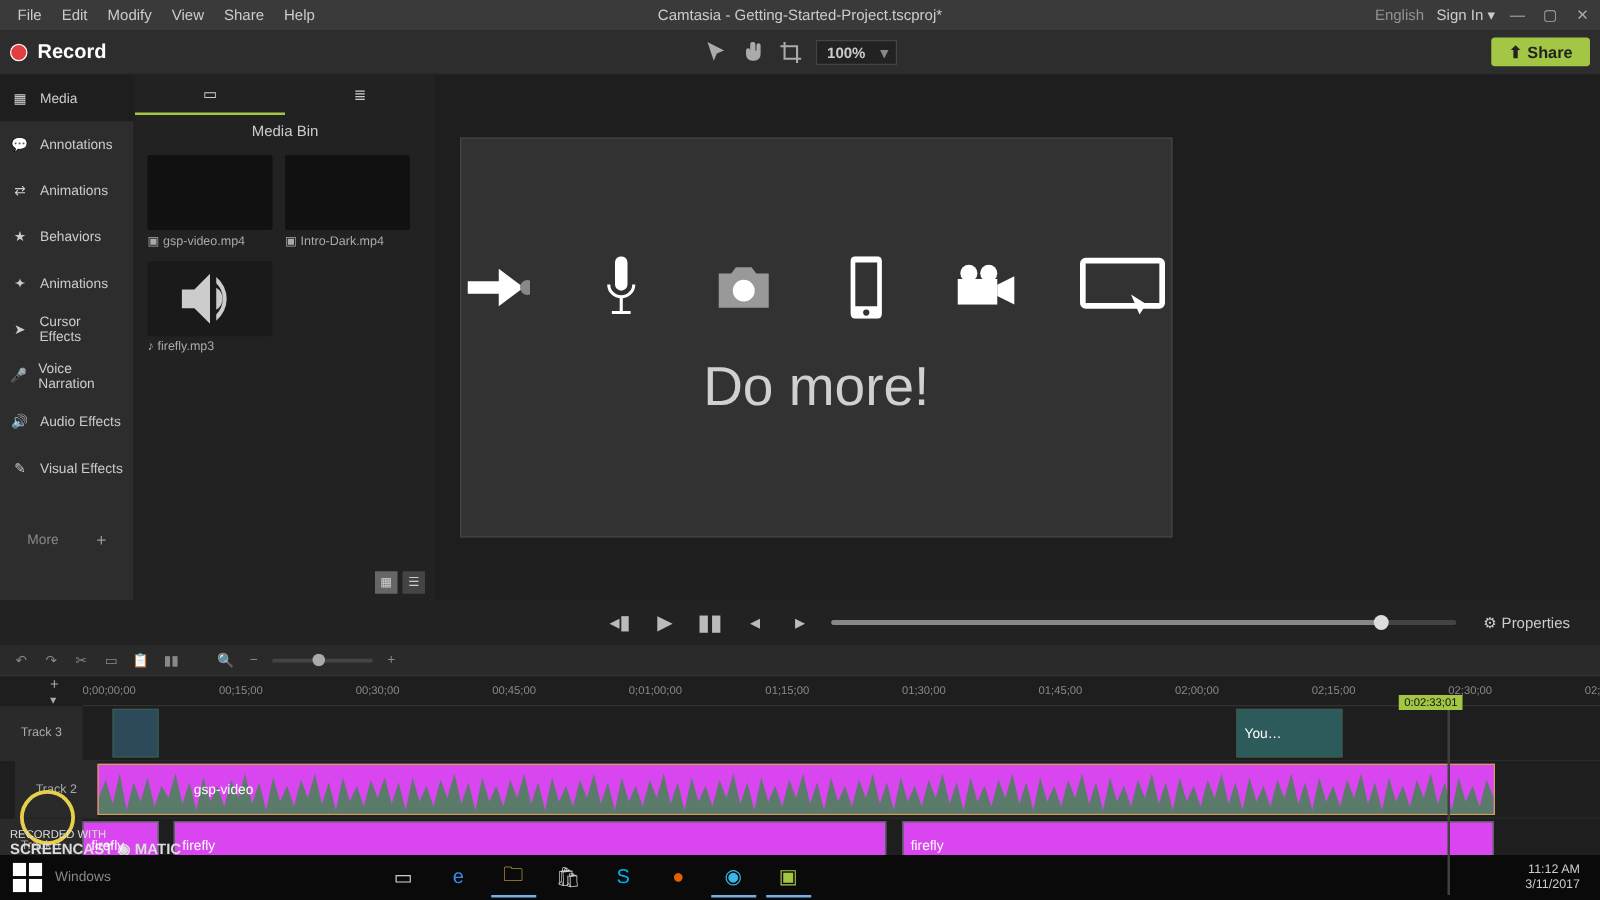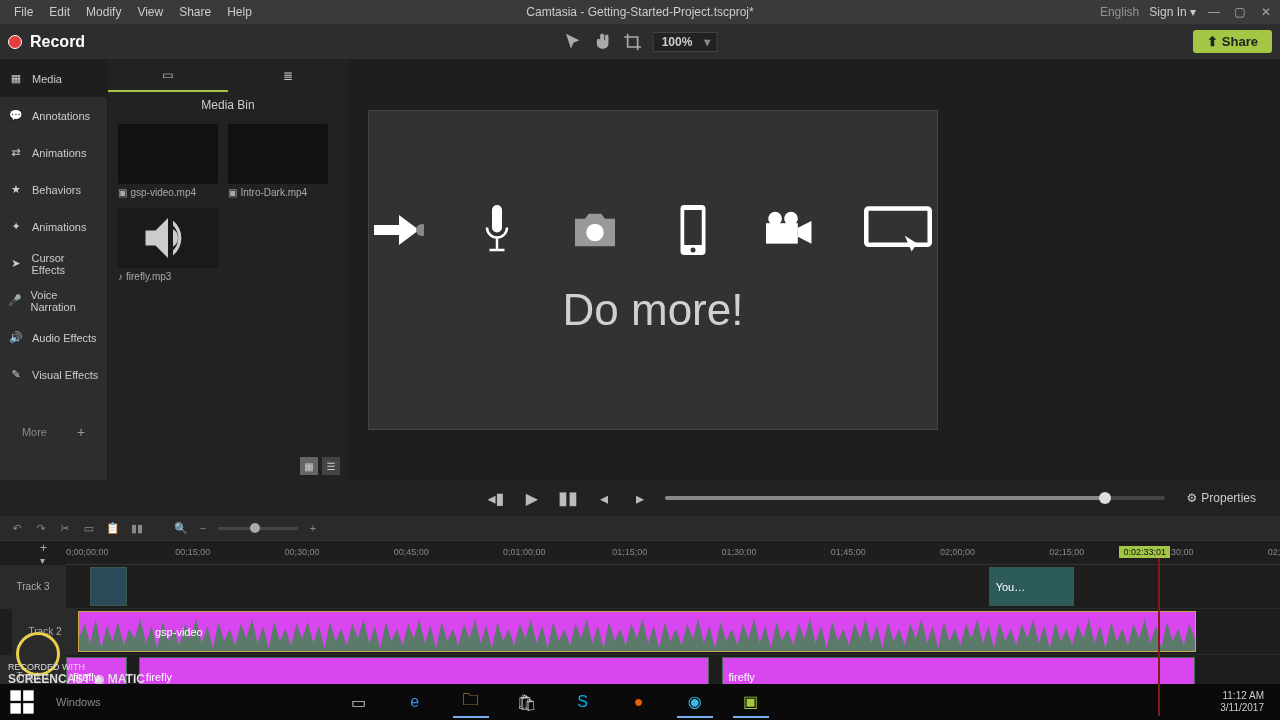--- a/index.html
+++ b/index.html
@@ -67,37 +67,37 @@
 .tlt-icn{ width:14px; height:14px; color:#888; display:flex; align-items:center; justify-content:center; font-size:11px;}
 .tl-zoom{ display:flex; align-items:center; gap:8px; margin-left:20px;}
 .tl-zoom-track{ width:80px; height:3px; background:#444; position:relative;}
 .tl-zoom-dot{ position:absolute; width:10px; height:10px; background:#aaa; border-radius:50%; top:-4px;}
 
 
 .timeline{ background:#1e1e1e; height:176px; position:relative; border-top:1px solid #333;}
 .tl-left-ctrl{ position:absolute; left:6px; top:0; width:50px; height:24px; display:flex; flex-direction:column; justify-content:center; gap:0px;}
 .tl-ruler{ height:24px; position:relative; margin-left:66px; border-bottom:1px solid #333;}
 .tl-tick{ position:absolute; font-size:9px; color:#888; top:6px;}
-.playhead{ position:absolute; top:6px; bottom:0; width:2px; background:#7f1d1d; left:1158px; z-index:5;}
+.playhead{ position:absolute; top:16px; bottom:0; width:2px; background:#404040; left:1158px; z-index:5;}
 .playhead-flag{ position:absolute; top:-1px; right:-10px; background:#a3c644; color:#111; font-size:9px; padding:1px 4px; white-space:nowrap;}
 .playhead-head{position:absolute; top:0; left:-7px; width:16px; height:10px; background:#a3c644;}
 .track{ height:44px; display:flex; border-bottom:1px solid #2a2a2a; position:relative;}
 .track.tall{ height:46px;margin-left:12px;}
 .track-header{ width:66px; flex-shrink:0; background:#2a2a2a; display:flex; align-items:center; justify-content:center; font-size:10px; color:#aaa;}
 .track-body{ flex:1; position:relative;}
 .clip{ position:absolute; top:2px; bottom:2px; background:#2d4a3a; border:1px solid #3a5a48; display:flex; align-items:center; font-size:10px; color:#ddd; padding:0 6px; overflow:hidden;}
 .clip.audio{ background:#d946ef; border:1px solid #4a6a55;}
 .clip.audio.sel{ border-color:#c9a648;}
 .clip-label{ position:relative; z-index:2; font-size:11px; color:#fff;}
 .wave{ position:absolute; left:0; right:0; bottom:2px; top:2px;}
 .clip.small{ background:#2d4a5a;}
 .clip.you{ background:#2d5a5a; font-size:10px;}
 
 
-.taskbar{ position:absolute; bottom:0; left:0; right:0; height:36px; background:#0a0a0a; display:flex; align-items:center; padding:0 8px; gap:20px;}
+.taskbar{ position:absolute; bottom:0; left:0; right:0; height:36px; background:#0a0a0a; display:flex; align-items:center; padding:0 8px; gap:8px;}
 .tb-start{ width:28px; height:28px; display:flex; align-items:center; justify-content:center; color:#fff;}
 .tb-search{ color:#888; font-size:11px;}
 .tb-spacer{ flex:1;}
 .tb-app{ width:36px; height:32px; display:flex; align-items:center; justify-content:center; font-size:16px;}
 .tb-app.active{ border-bottom:2px solid #76b0e8;}
 .tb-clock{ text-align:right; font-size:10px; color:#ccc; padding:0 8px; line-height:1.2;}
 .screencast-badge{ position:absolute; left:8px; bottom:34px; font-size:9px; color:#ddd;}
 .yellow-circle{ position:absolute; left:16px; bottom:44px; width:44px; height:44px; border:3px solid #e8d04a; border-radius:50%;}
 
 svg{ width:100%; height:100%;}

